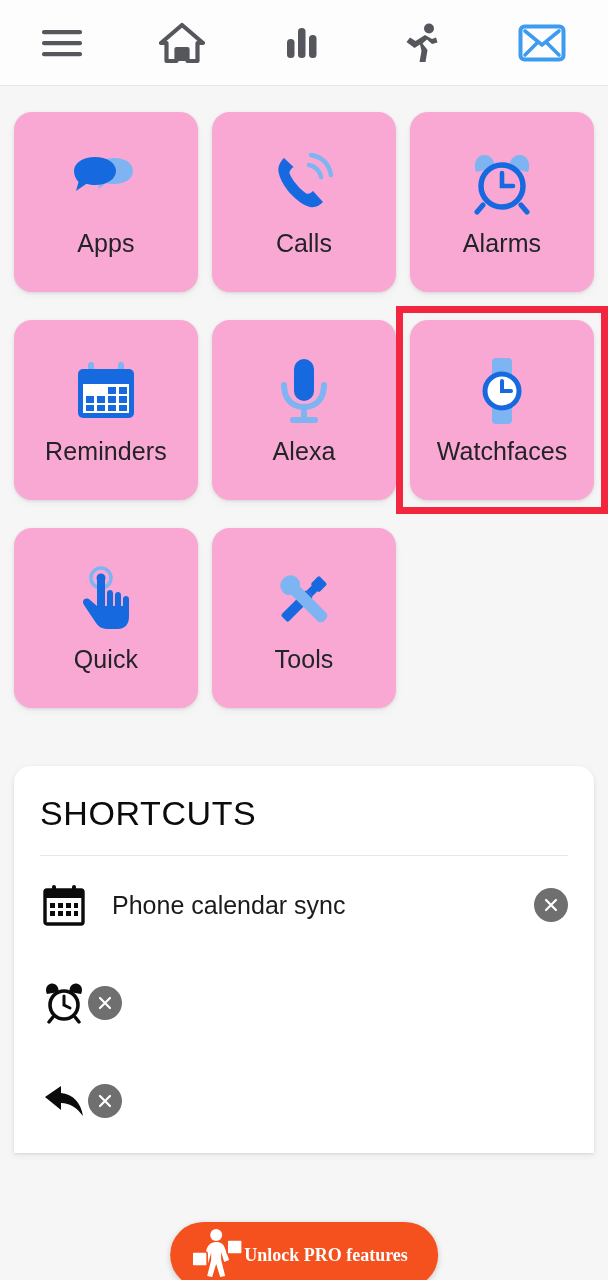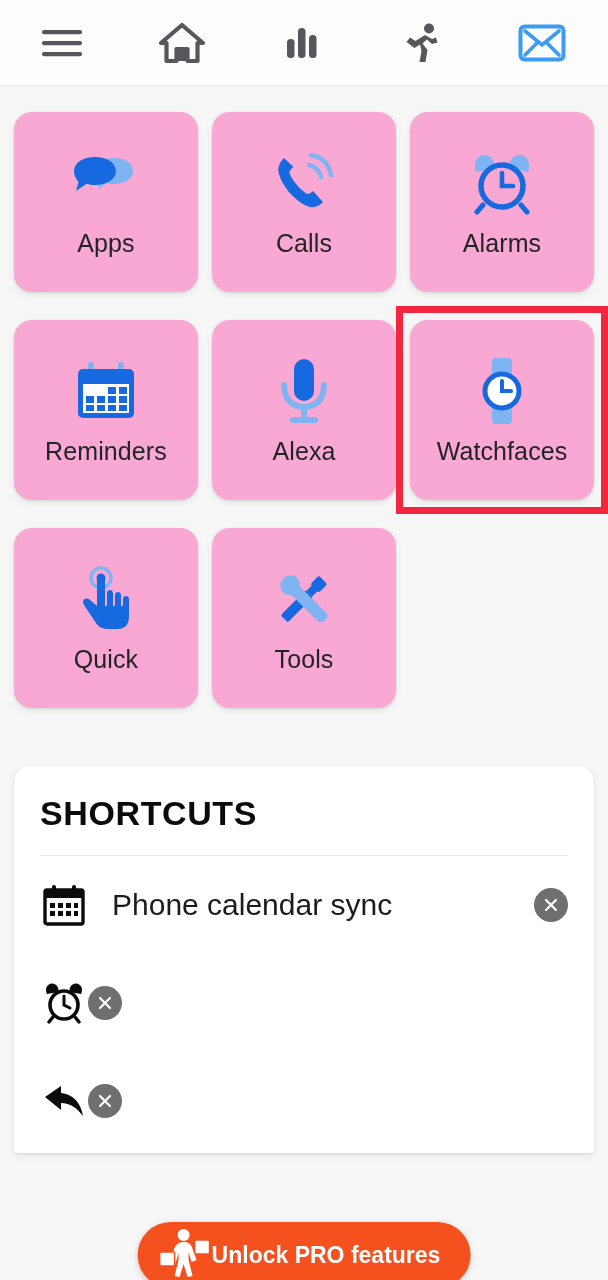--- a/index.html
+++ b/index.html
@@ -72,40 +72,40 @@
     margin: 58px 14px 0 14px;
     background: #ffffff;
     border-radius: 16px 16px 0 0;
     padding: 28px 26px 0 26px;
     box-shadow: 0 1px 3px rgba(0,0,0,0.10), 0 3px 8px rgba(0,0,0,0.05);
     height: 387px;
     overflow: hidden;
   }
   .shortcuts-title {
     font-size: 34px;
-    font-weight: 700;
+    font-weight: 400;
     color: #0b0b0c;
     letter-spacing: 0.6px;
     padding-bottom: 22px;
   }
   .divider { height: 1px; background: #e8e8e8; }
   .shortcut-row {
     display: flex;
     align-items: center;
     height: 98px;
     cursor: pointer;
   }
   .shortcut-icon {
     width: 48px; height: 48px;
     display: flex; align-items: center; justify-content: center;
     flex: 0 0 48px;
   }
   .shortcut-label {
     flex: 1;
-    font-size: 30px;
+    font-size: 25px;
     color: #1a1b1d;
     margin-left: 24px;
   }
   .remove-btn {
     width: 34px; height: 34px;
     border-radius: 50%;
     background: #6f6f6f;
     display: flex; align-items: center; justify-content: center;
     cursor: pointer;
     flex: 0 0 34px;
@@ -121,24 +121,25 @@
     border-radius: 40px;
     height: 66px;
     display: flex;
     align-items: center;
     padding: 0 30px 0 20px;
     box-shadow: 0 2px 6px rgba(0,0,0,0.18);
     cursor: pointer;
   }
   .pro-text {
     color: #ffffff;
-    font-size: 23px;
+    font-size: 18px;
     font-weight: bold;
     margin-left: 0;
     white-space: nowrap;
+    font-family: Liberation Serif, serif;
   }
 </style>
 </head>
 <body>
 
 <div class="screen">
 
   <div class="topbar">
 
     <div class="nav-btn" title="Menu">

